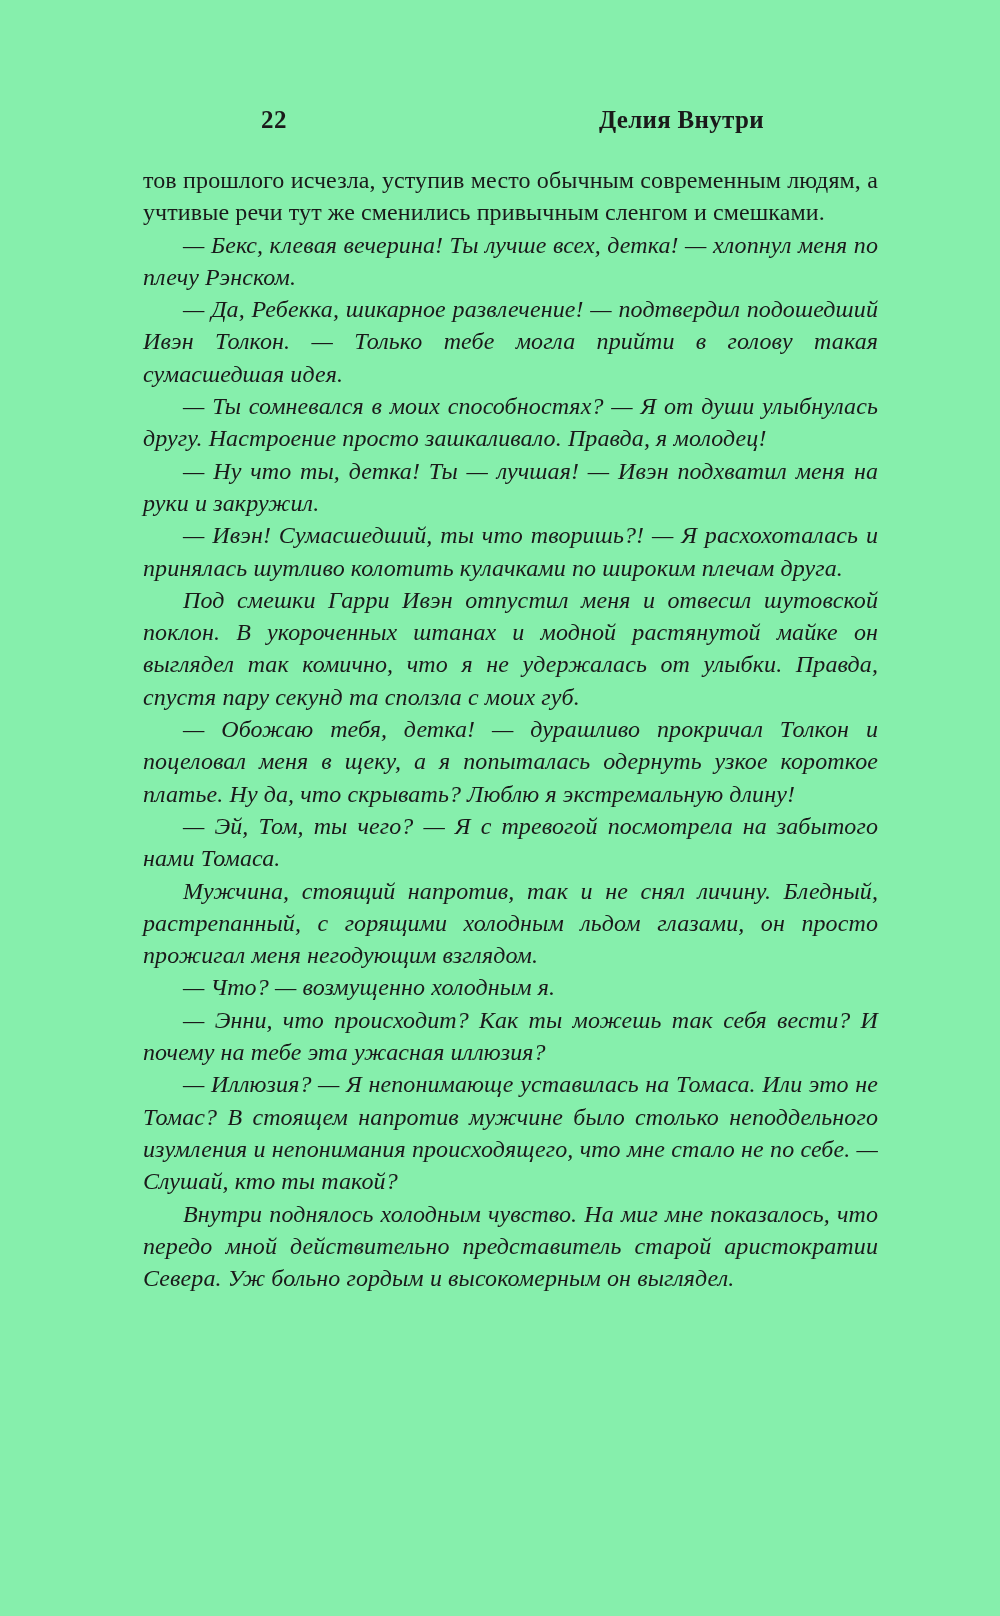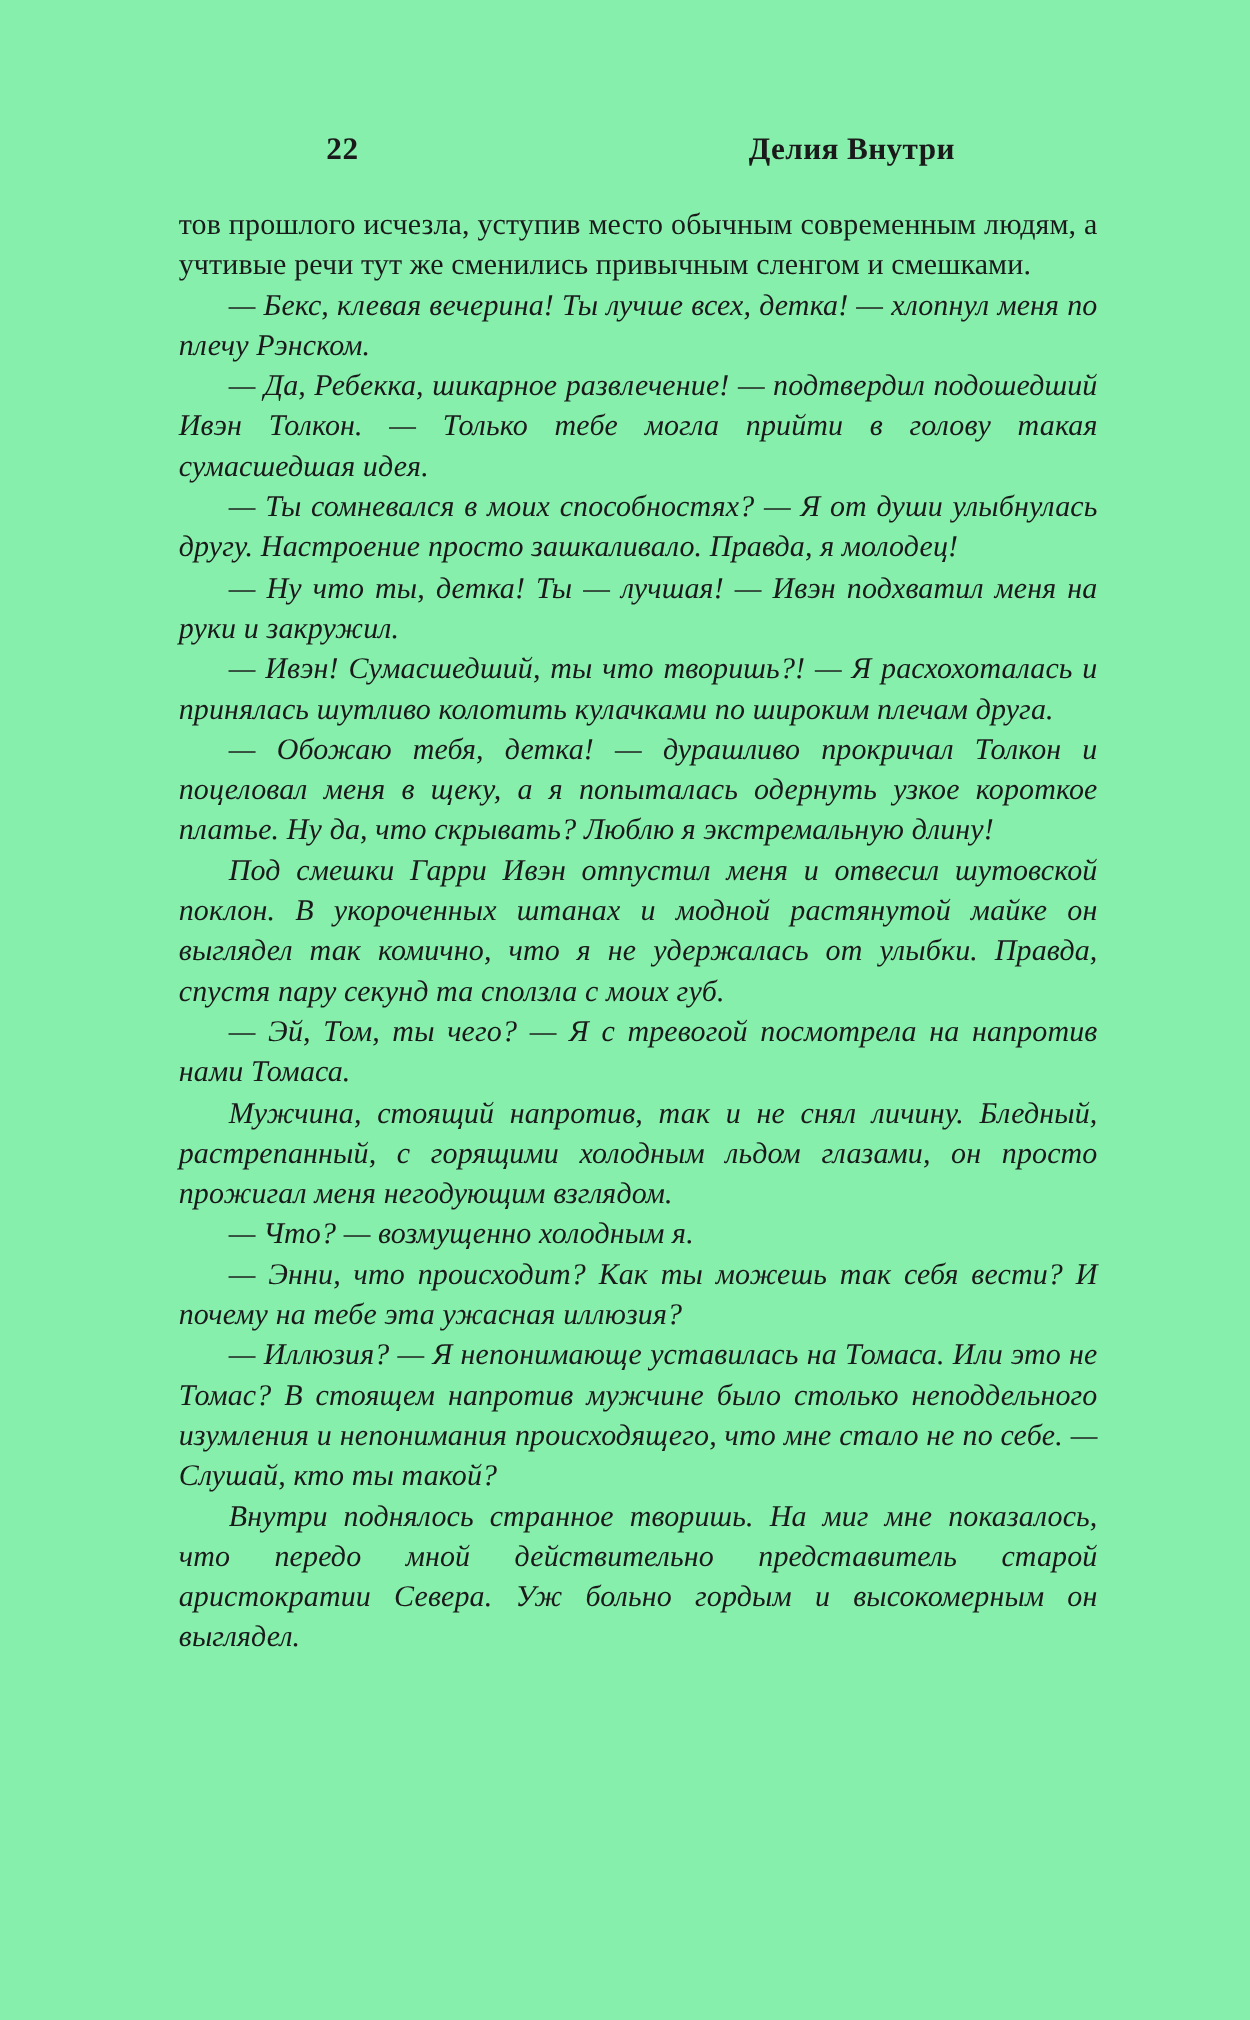--- a/index.html
+++ b/index.html
@@ -68,22 +68,22 @@
     <span class="running-title">Делия Внутри</span>
   </div>
   <div class="text-block">
 
   <p class="para">тов прошлого исчезла, уступив место обычным современным людям, а учтивые речи тут же сменились привычным сленгом и смешками.</p>
       <p class="para indented">— Бекс, клевая вечерина! Ты лучше всех, детка! — хлопнул меня по плечу Рэнском.</p>
       <p class="para indented">— Да, Ребекка, шикарное развлечение! — подтвердил подошедший Ивэн Толкон. — Только тебе могла прийти в голову такая сумасшедшая идея.</p>
       <p class="para indented">— Ты сомневался в моих способностях? — Я от души улыбнулась другу. Настроение просто зашкаливало. Правда, я молодец!</p>
       <p class="para indented">— Ну что ты, детка! Ты — лучшая! — Ивэн подхватил меня на руки и закружил.</p>
       <p class="para indented">— Ивэн! Сумасшедший, ты что творишь?! — Я расхохоталась и принялась шутливо колотить кулачками по широким плечам друга.</p>
+      <p class="para indented">Под смешки Гарри Ивэн отпустил меня и отвесил шутовской поклон. В укороченных штанах и модной растянутой майке он выглядел так комично, что я не удержалась от улыбки. Правда, спустя пару секунд та сползла с моих губ.</p>
       <p class="para indented">— Обожаю тебя, детка! — дурашливо прокричал Толкон и поцеловал меня в щеку, а я попыталась одернуть узкое короткое платье. Ну да, что скрывать? Люблю я экстремальную длину!</p>
-      <p class="para indented">Под смешки Гарри Ивэн отпустил меня и отвесил шутовской поклон. В укороченных штанах и модной растянутой майке он выглядел так комично, что я не удержалась от улыбки. Правда, спустя пару секунд та сползла с моих губ.</p>
-      <p class="para indented">— Эй, Том, ты чего? — Я с тревогой посмотрела на напротив нами Томаса.</p>
+      <p class="para indented">— Эй, Том, ты чего? — Я с тревогой посмотрела на забытого нами Томаса.</p>
       <p class="para indented">Мужчина, стоящий напротив, так и не снял личину. Бледный, растрепанный, с горящими холодным льдом глазами, он просто прожигал меня негодующим взглядом.</p>
       <p class="para indented">— Что? — возмущенно холодным я.</p>
       <p class="para indented">— Энни, что происходит? Как ты можешь так себя вести? И почему на тебе эта ужасная иллюзия?</p>
       <p class="para indented">— Иллюзия? — Я непонимающе уставилась на Томаса. Или это не Томас? В стоящем напротив мужчине было столько неподдельного изумления и непонимания происходящего, что мне стало не по себе. — Слушай, кто ты такой?</p>
-      <p class="para indented">Внутри поднялось странное творишь. На миг мне показалось, что передо мной действительно представитель старой аристократии Севера. Уж больно гордым и высокомерным он выглядел.</p>
+      <p class="para indented">Внутри поднялось холодным чувство. На миг мне показалось, что передо мной действительно представитель старой аристократии Севера. Уж больно гордым и высокомерным он выглядел.</p>
     </div>
 </div>
 
 </body></html>

